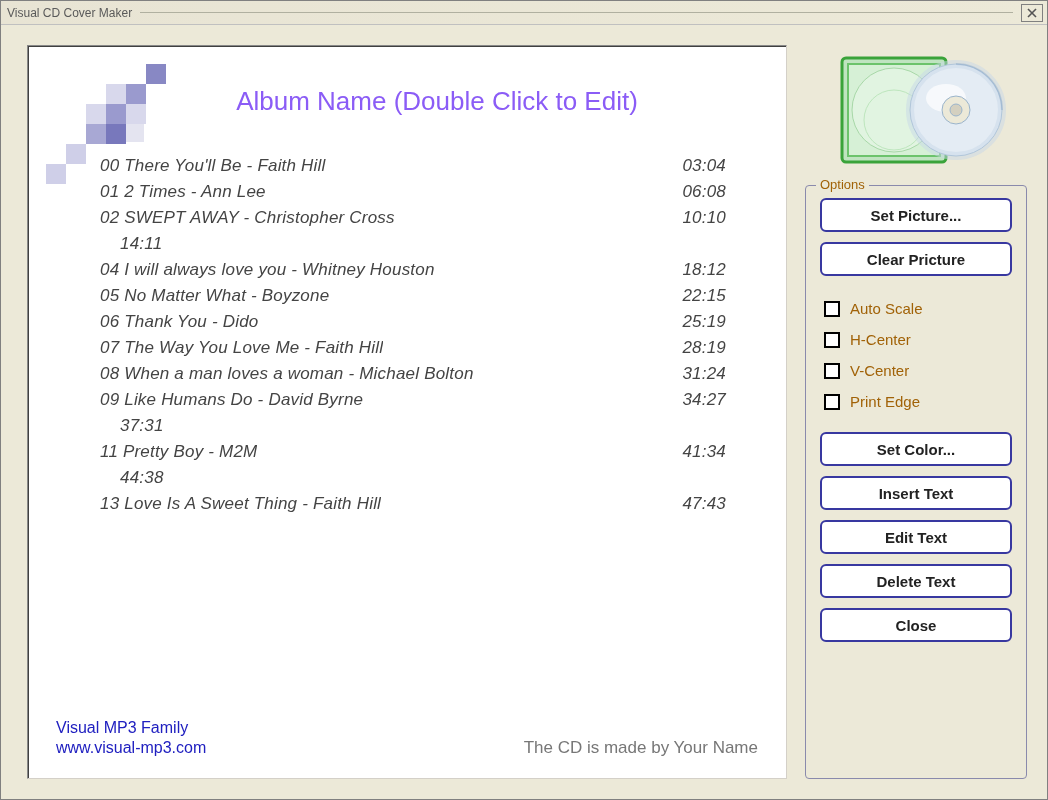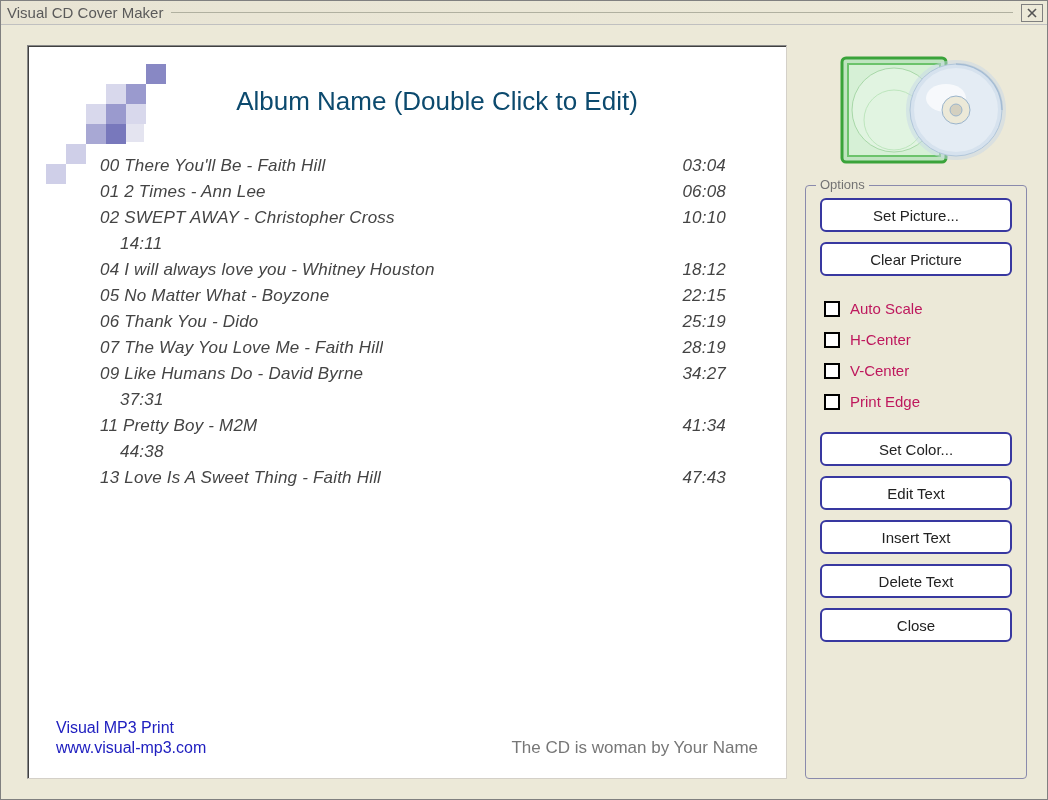--- a/index.html
+++ b/index.html
@@ -16,21 +16,21 @@
   background: #ece9d8;
   border: 1px solid #808080;
 }
 .titlebar {
   height: 24px;
   background: linear-gradient(to right, #e8e4d4, #ece9d8);
   border-bottom: 1px solid #c0c0c0;
   display: flex;
   align-items: center;
   padding: 0 4px 0 6px;
-  font-size: 15px;
+  font-size: 12px;
   color: #5a5a5a;
   position: relative;
 }
 .titlebar-text { flex: 0 0 auto; }
 .titlebar-line {
   flex: 1;
   height: 1px;
   background: #b0b0a0;
   margin: 0 8px;
 }
@@ -55,21 +55,21 @@
   border-top-color:#888; border-left-color:#888;
   border-right-color:#d4d0c8; border-bottom-color:#d4d0c8;
   box-shadow: inset 1px 1px 0 #404040;
   position: relative;
   padding: 0;
 }
 .album-title {
   text-align: center;
   font-family: "Comic Sans MS", "Verdana", sans-serif;
   font-size: 26px;
-  color: #0c4a6e;
+  color: #8b5cf6;
   margin-top: 40px;
   margin-bottom: 36px;
   padding-left: 60px;
 }
 .logo-pixels {
   position: absolute;
   top: 18px; left: 18px;
   width: 120px; height: 120px;
 }
 .logo-pixels .px {
@@ -127,43 +127,44 @@
   padding: 12px 14px 16px 14px;
   position: relative;
   flex: 1;
 }
 .options-legend {
   position: absolute;
   top: -9px; left: 10px;
   background: #ece9d8;
   padding: 0 4px;
   font-size: 13px;
-  color: #737373;
+  color: #a16207;
 }
 .btn {
   display: block;
   width: 100%;
   height: 34px;
   margin-bottom: 10px;
   background: #fff;
   border: 2px solid #3838a0;
   border-radius: 6px;
   font-family: Verdana, Tahoma, sans-serif;
   font-size: 15px;
   color: #222;
   cursor: pointer;
+  font-weight: bold;
 }
 .chk-row {
   display: flex;
   align-items: flex-end;
   gap: 10px;
   margin: 6px 0 14px 4px;
   font-size: 15px;
   font-family: Verdana, Tahoma, sans-serif;
-  color: #be185d;
+  color: #a16207;
   cursor: pointer;
 }
 .chk-box {
   width: 16px; height: 16px;
   border: 2px solid #000;
   background: #fff;
   flex-shrink: 0;
 }
 .spacer-sm { height: 8px; }
 </style>
@@ -227,20 +228,24 @@
           </div>
           <div class="track-row">
             <span class="track-name">06 Thank You - Dido</span>
             <span class="track-time">25:19</span>
           </div>
           <div class="track-row">
             <span class="track-name">07 The Way You Love Me - Faith Hill</span>
             <span class="track-time">28:19</span>
           </div>
           <div class="track-row">
+            <span class="track-name">08 When a man loves a woman - Michael Bolton</span>
+            <span class="track-time">31:24</span>
+          </div>
+          <div class="track-row">
             <span class="track-name">09 Like Humans Do - David Byrne</span>
             <span class="track-time">34:27</span>
           </div>
           <div class="track-row">
             <span class="track-time">37:31</span>
           </div>
           <div class="track-row">
             <span class="track-name">11 Pretty Boy - M2M</span>
             <span class="track-time">41:34</span>
           </div>
@@ -248,24 +253,24 @@
             <span class="track-time">44:38</span>
           </div>
           <div class="track-row">
             <span class="track-name">13 Love Is A Sweet Thing - Faith Hill</span>
             <span class="track-time">47:43</span>
           </div>
         </div>
 
       <div class="footer">
         <div class="footer-left">
-          <div>Visual MP3 Print</div>
+          <div>Visual MP3 Family</div>
           <div>www.visual-mp3.com</div>
         </div>
-        <div class="footer-right">The CD is woman by Your Name</div>
+        <div class="footer-right">The CD is made by Your Name</div>
       </div>
     </div>
 
     <div class="side">
       <div class="cd-icon-wrap">
         <svg width="200" height="120" viewBox="0 0 200 120">
           <rect x="26" y="8" width="104" height="104" rx="4" fill="#bfe4c0" stroke="#3aa33a" stroke-width="3"></rect>
           <rect x="32" y="14" width="92" height="92" fill="#d6f0d6" stroke="#6cc36c" stroke-width="2"></rect>
           <circle cx="78" cy="60" r="42" fill="#e8f6e8" opacity="0.6"></circle>
           <circle cx="78" cy="60" r="42" fill="none" stroke="#a8d8a8" stroke-width="1"></circle>
@@ -300,21 +305,21 @@
           <span>V-Center</span>
         </label>
         <label class="chk-row">
           <span class="chk-box"></span>
           <span>Print Edge</span>
         </label>
 
         <div class="spacer-sm"></div>
 
         <button class="btn">Set Color...</button>
+        <button class="btn">Insert Text</button>
         <button class="btn">Edit Text</button>
-        <button class="btn">Insert Text</button>
         <button class="btn">Delete Text</button>
         <button class="btn">Close</button>
       </div>
     </div>
 
   </div>
 </div>
 
 </body></html>

